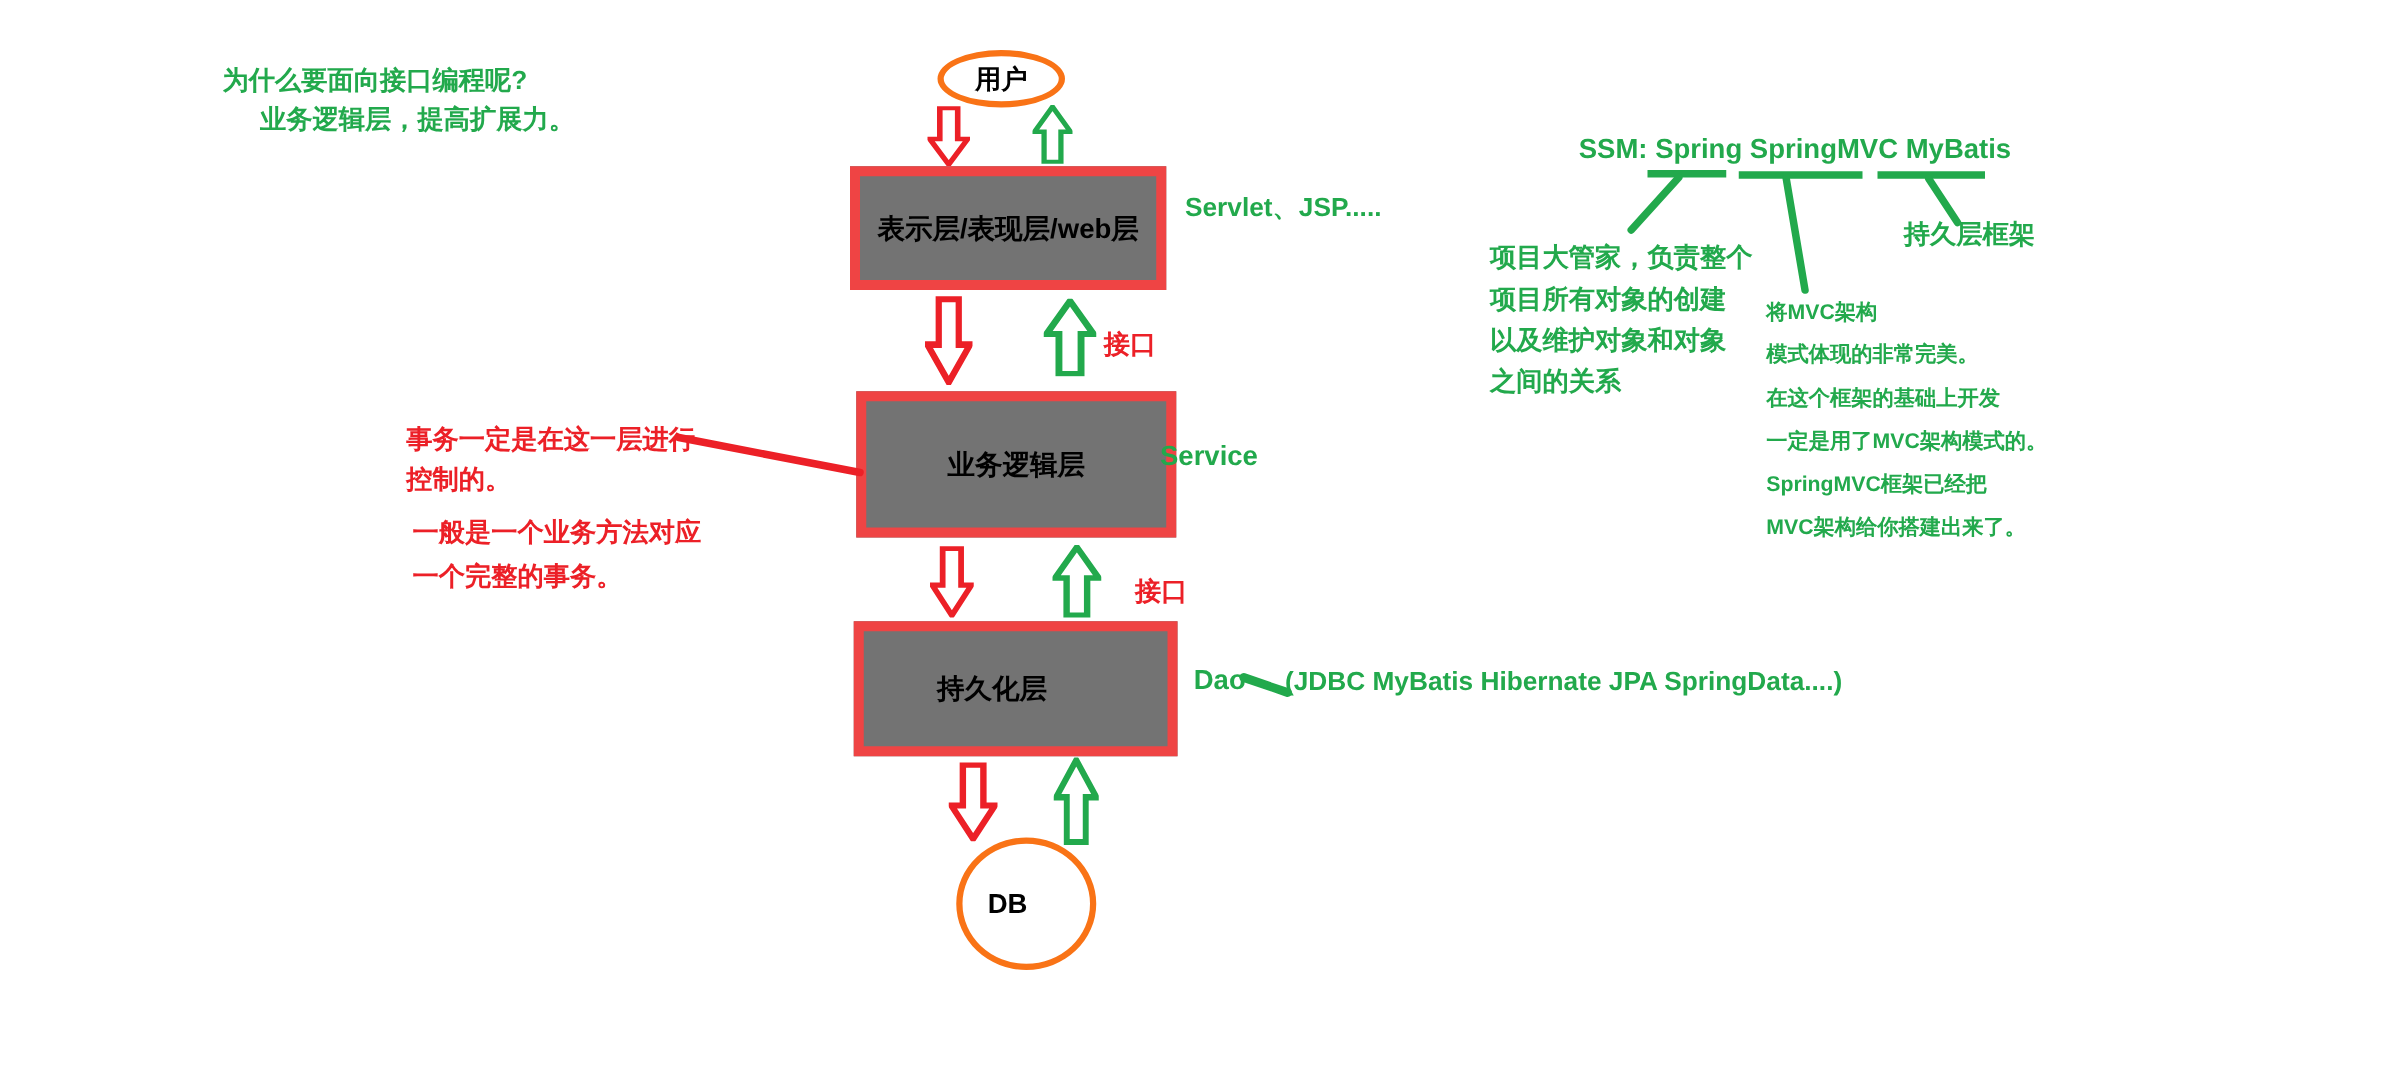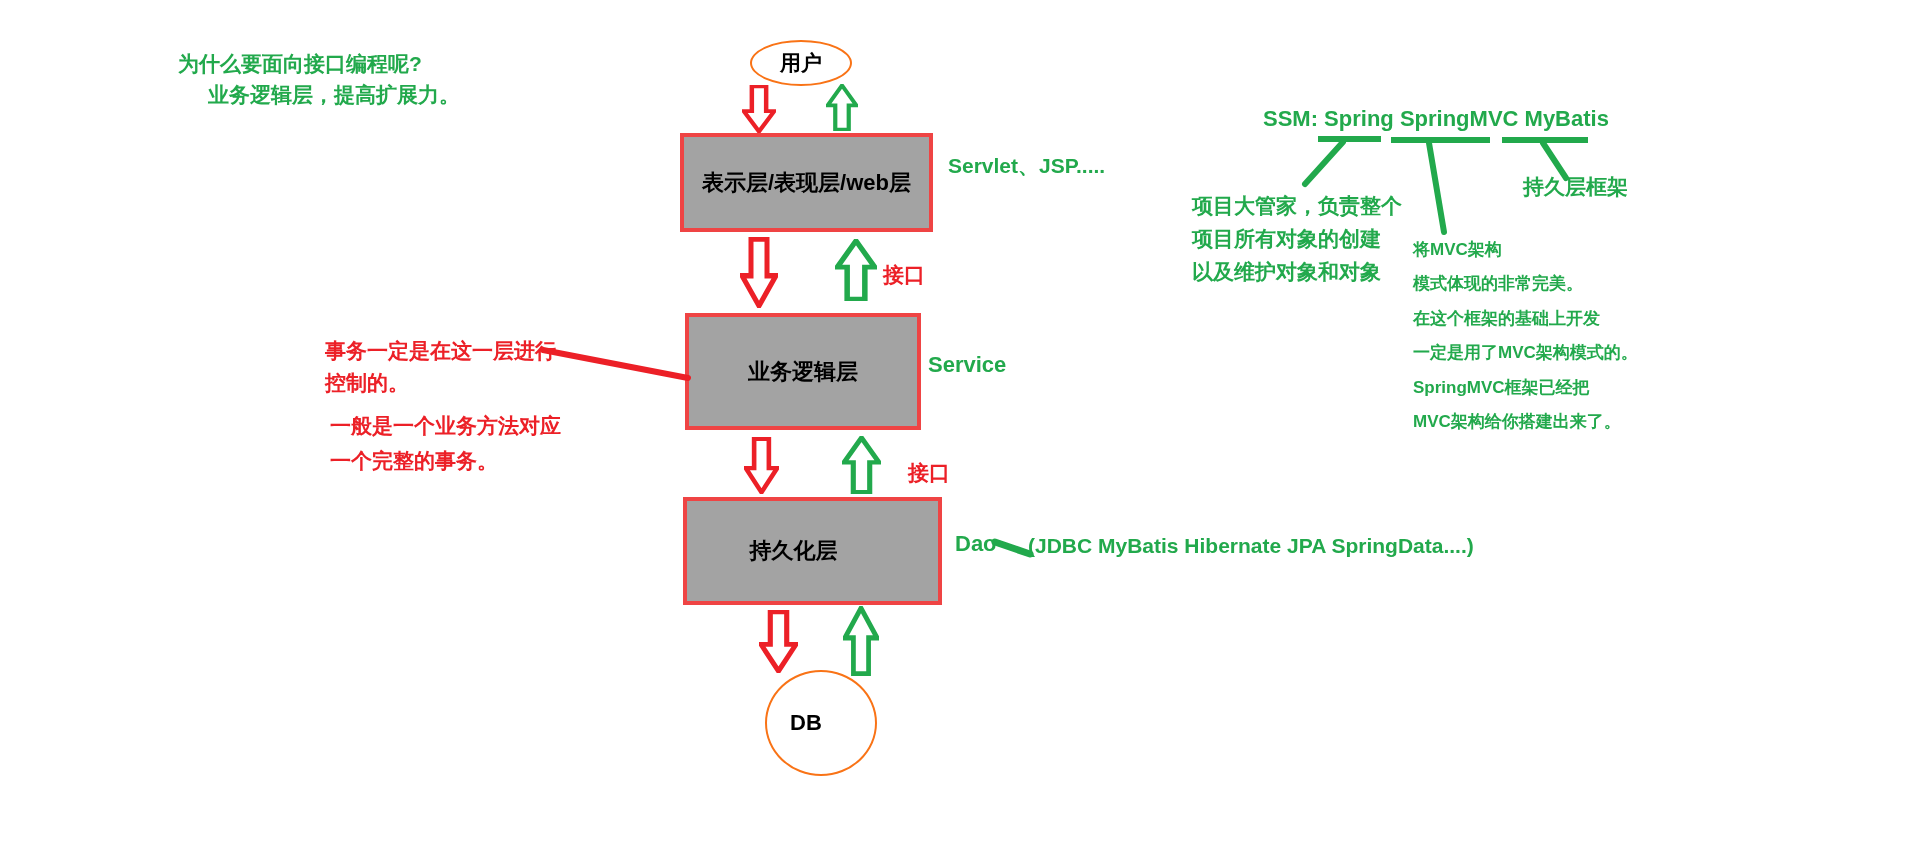--- a/index.html
+++ b/index.html
@@ -6,30 +6,30 @@
   #canvas{
     position:relative;width:1913px;height:863px;background:#ffffff;overflow:hidden;
     font-family:"Liberation Sans","DejaVu Sans",sans-serif;font-weight:bold;
   }
   .abs{position:absolute;}
   .green{color:var(--green,#22a94c);}
   .red{color:var(--red,#ec2027);}
   .note{font-size:21px;white-space:nowrap;}
   
   .layer-box{
-    box-sizing:border-box;border:4px solid #ef4444;background:#a3a3a3;
+    box-sizing:border-box;border:8px solid #ef4444;background:#737373;
     display:flex;align-items:center;justify-content:center;
     font-size:22px;color:#000;white-space:nowrap;
   }
   #box-web{left:680px;top:133px;width:253px;height:99px;}
-  #box-service{left:685px;top:313px;width:236px;height:117px;}
+  #box-service{left:685px;top:313px;width:256px;height:117px;}
   #box-dao{left:683px;top:497px;width:259px;height:108px;padding-right:38px;}
   
   .node-ellipse{
-    box-sizing:border-box;border:2px solid #f97316;border-radius:50%;background:#fff;
+    box-sizing:border-box;border:5px solid #f97316;border-radius:50%;background:#fff;
     display:flex;align-items:center;justify-content:center;color:#000;white-space:nowrap;
   }
   #user-node{left:750px;top:40px;width:102px;height:46px;font-size:21px;}
   #db-node{left:765px;top:670px;width:112px;height:106px;font-size:22px;padding-right:30px;}
   
   .block-arrow{position:absolute;}
   .block-arrow svg{display:block;width:100%;height:100%;}
   #arr0-down{left:742px;top:85px;width:34px;height:48px;}
   #arr0-up{left:826px;top:84px;width:32px;height:47px;}
   #arr1-down{left:740px;top:237px;width:38px;height:71px;}
@@ -144,20 +144,21 @@
   <div class="abs node-ellipse" id="db-node">
     <span>DB</span>
   </div>
 
   <div class="abs green" id="ssm-heading">SSM: Spring SpringMVC MyBatis</div>
   <div class="abs note green" id="mybatis-note">持久层框架</div>
   <div class="abs green" id="spring-note">
     <div>项目大管家，负责整个</div>
     <div>项目所有对象的创建</div>
     <div>以及维护对象和对象</div>
+    <div>之间的关系</div>
   </div>
   <div class="abs green" id="springmvc-note">
     <div>将MVC架构</div>
     <div>模式体现的非常完美。</div>
     <div>在这个框架的基础上开发</div>
     <div>一定是用了MVC架构模式的。</div>
     <div>SpringMVC框架已经把</div>
     <div>MVC架构给你搭建出来了。</div>
   </div>
 

